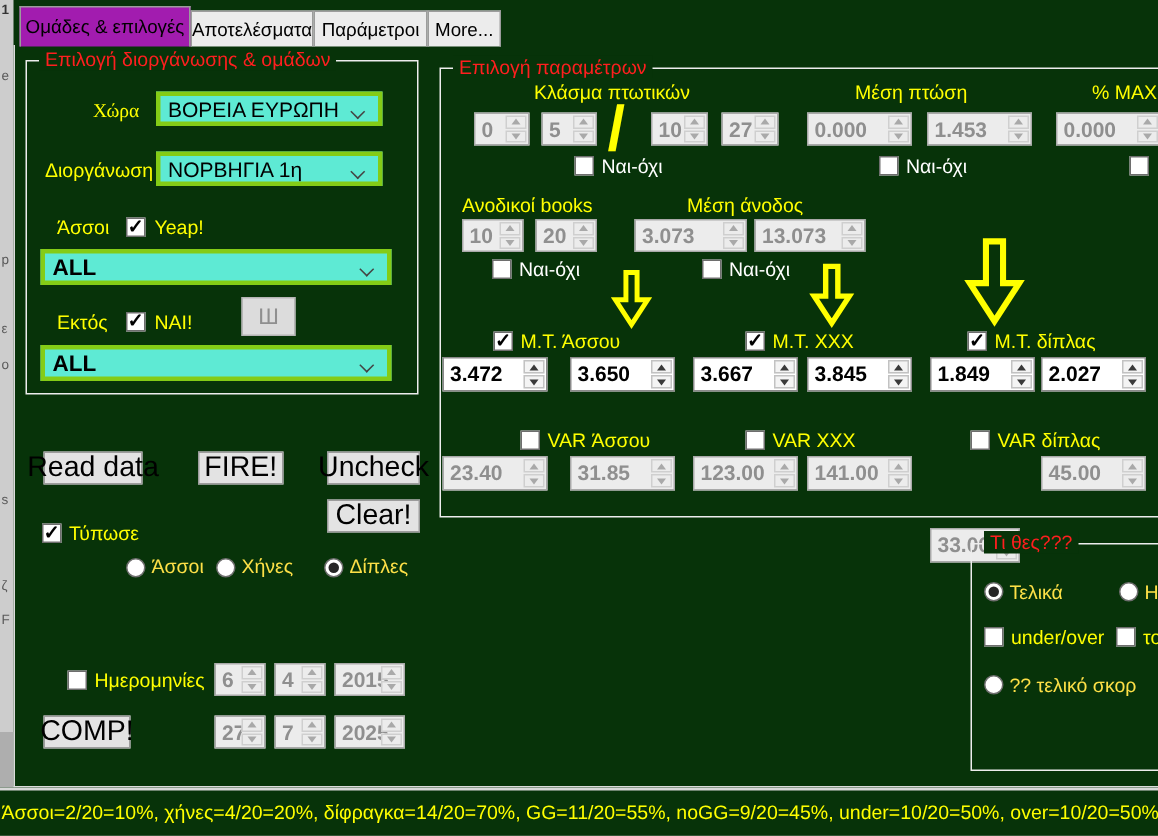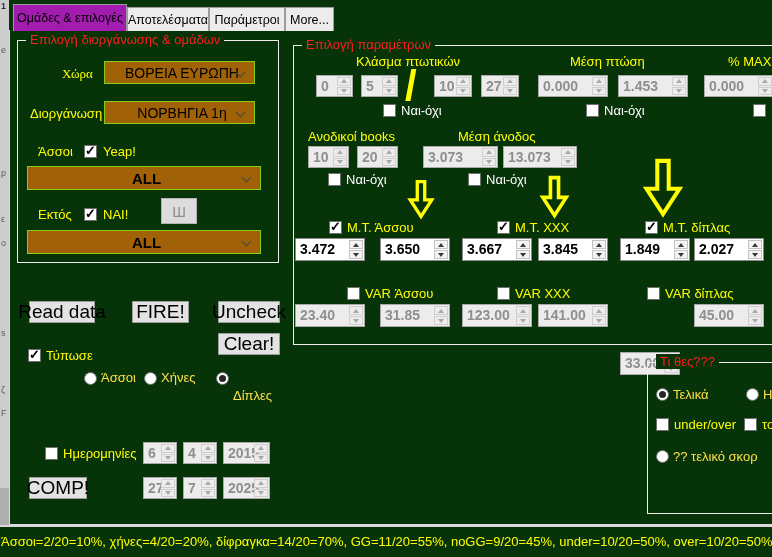--- a/index.html
+++ b/index.html
@@ -8,22 +8,22 @@
   .lbl{position:absolute;font-size:13px;white-space:nowrap;line-height:15px;}
   .y{color:#ffff00}.w{color:#ffffff}.c{color:#fde047}
   
   .tab{position:absolute;top:7px;height:24px;background:#ececec;border:1px solid #9c9c9c;border-bottom:none;
        display:flex;align-items:center;justify-content:center;font-size:12.5px;color:#000;box-sizing:border-box;white-space:nowrap;}
   .tab.active{top:4px;height:27px;background:#a21caf;z-index:2;}
   
   .gb{position:absolute;border:1px solid #ededed;box-sizing:border-box;}
   .gb-title{position:absolute;top:-9px;left:8px;background:#073309;padding:0 4px;font-size:13px;color:#ff1f1f;white-space:nowrap;}
   
-  .combo{position:absolute;height:23px;background:#a16207;border:1px solid #84cc16;box-sizing:border-box;
-         display:flex;align-items:center;padding-left:5px;font-size:14px;color:#000;overflow:hidden;white-space:nowrap;justify-content:center;}
+  .combo{position:absolute;height:23px;background:#5eead4;border:3px solid #84cc16;box-sizing:border-box;
+         display:flex;align-items:center;padding-left:5px;font-size:14px;color:#000;overflow:hidden;white-space:nowrap;}
   .combo::after{content:'';position:absolute;right:10px;top:7px;width:6px;height:6px;
          border-left:1.6px solid #444;border-bottom:1.6px solid #444;transform:rotate(-45deg);}
   .combo.bold{font-weight:bold;font-size:15px;height:24px;}
   
   .updown{position:absolute;height:22px;background:#fff;border:1px solid #8a8a8a;box-sizing:border-box;
           font-size:14px;font-weight:bold;color:#000;overflow:hidden;}
   .updown .val{position:absolute;left:4px;top:2px;line-height:17px;white-space:nowrap;}
   .updown.dis{background:#ececec;color:#8f8f8f;border-color:#a9a9a9;}
   .spin{position:absolute;top:1px;right:1px;bottom:1px;width:14px;display:flex;flex-direction:column;gap:1px;}
   .spin i{flex:1;background:#f4f4f4;border:1px solid #c2c2c2;position:relative;}
@@ -107,21 +107,21 @@
   <div class="btn" style="left:132px;top:301px;width:57px;height:22px;">FIRE!</div>
   <div class="btn" style="left:218px;top:301px;width:62px;height:22px;">Uncheck</div>
   <div class="btn" style="left:218px;top:333px;width:62px;height:22px;">Clear!</div>
   <span class="cb on" style="left:28px;top:349px;"></span>
   <span class="lbl y" style="left:46px;top:348px;">Τύπωσε</span>
   <span class="radio" style="left:84px;top:372px;"></span>
   <span class="lbl c" style="left:101px;top:370px;">Άσσοι</span>
   <span class="radio" style="left:144px;top:372px;"></span>
   <span class="lbl c" style="left:161px;top:370px;">Χήνες</span>
   <span class="radio on" style="left:216px;top:372px;"></span>
-  <span class="lbl c" style="left:233px;top:388px;">Δίπλες</span>
+  <span class="lbl c" style="left:233px;top:370px;">Δίπλες</span>
 
   <span class="cb" style="left:45px;top:447px;"></span>
   <span class="lbl y" style="left:63px;top:446px;">Ημερομηνίες</span>
   <div class="updown dis" style="left:143px;top:442px;width:34px;">
       <span class="val">6</span>
       <span class="spin">
         <i class="su"></i>
         <i class="sd"></i>
       </span>
     </div>

